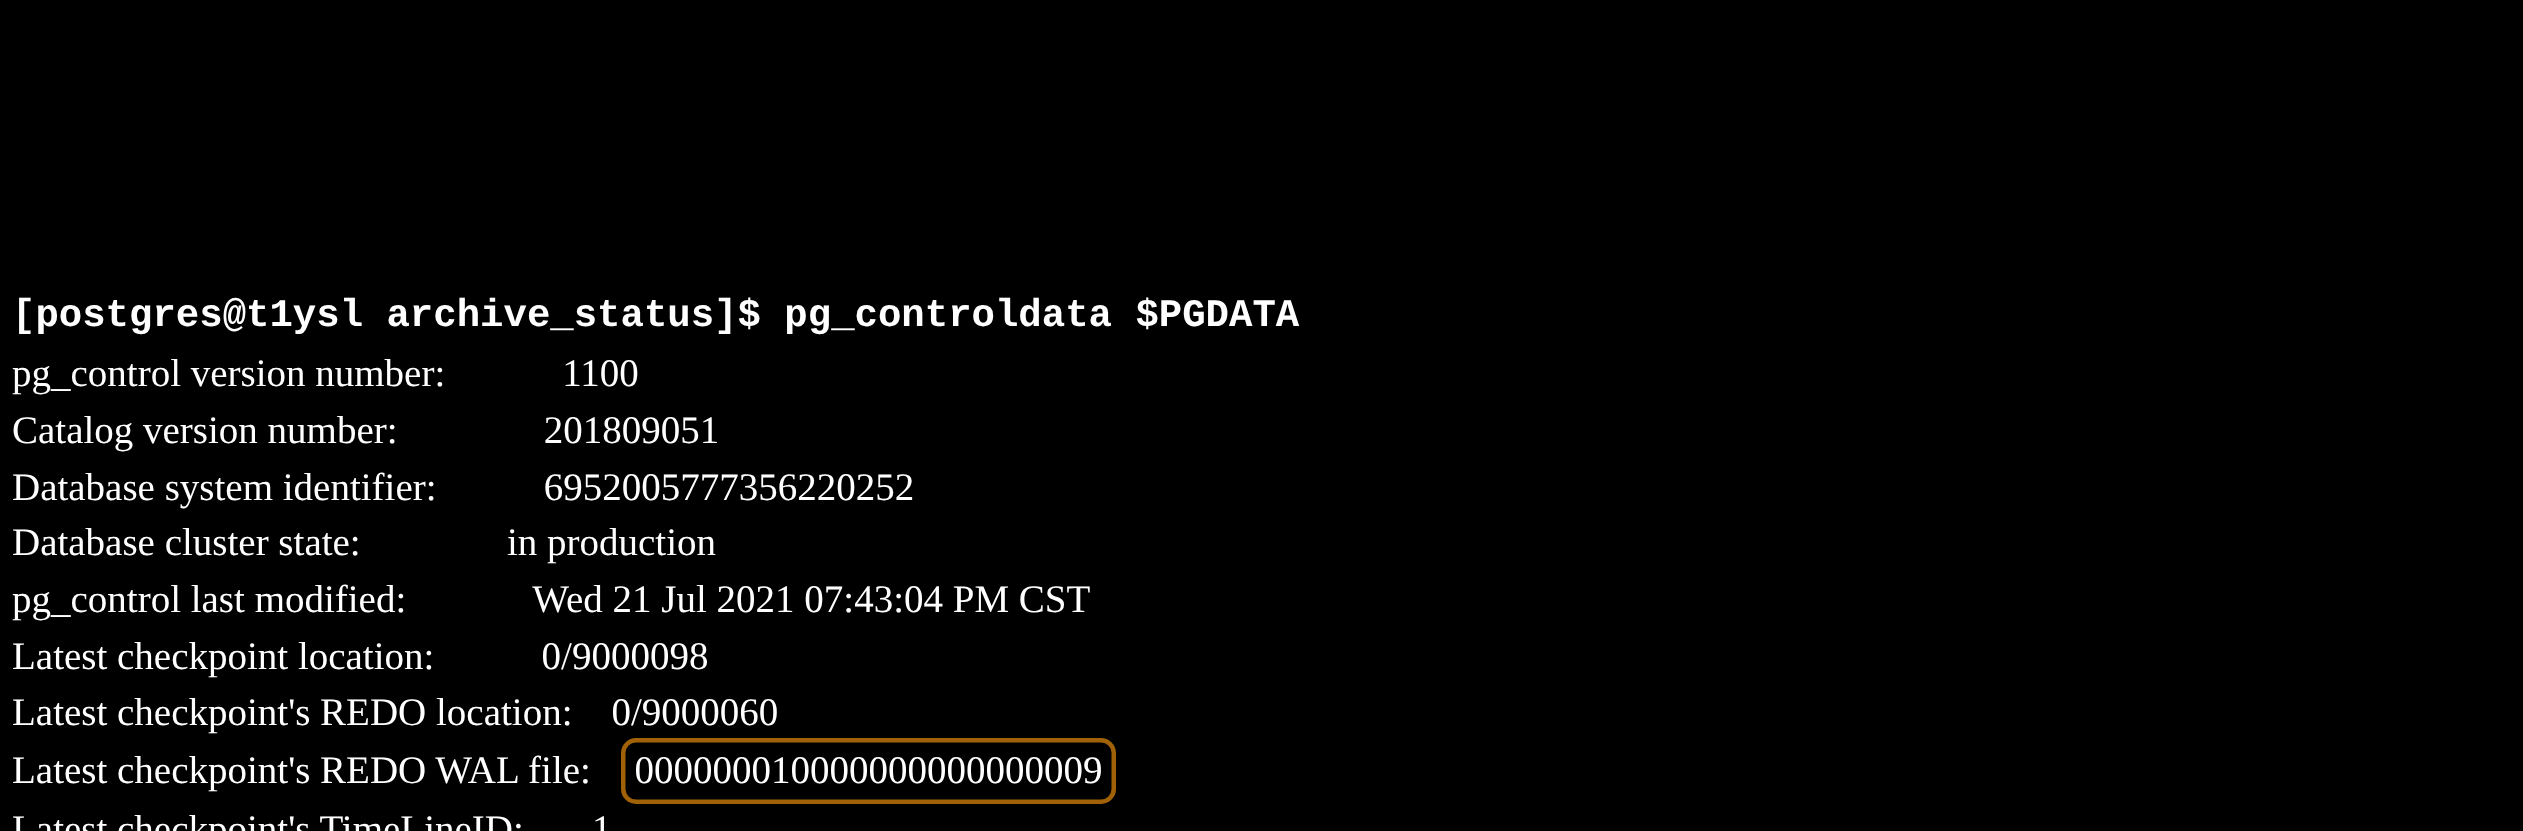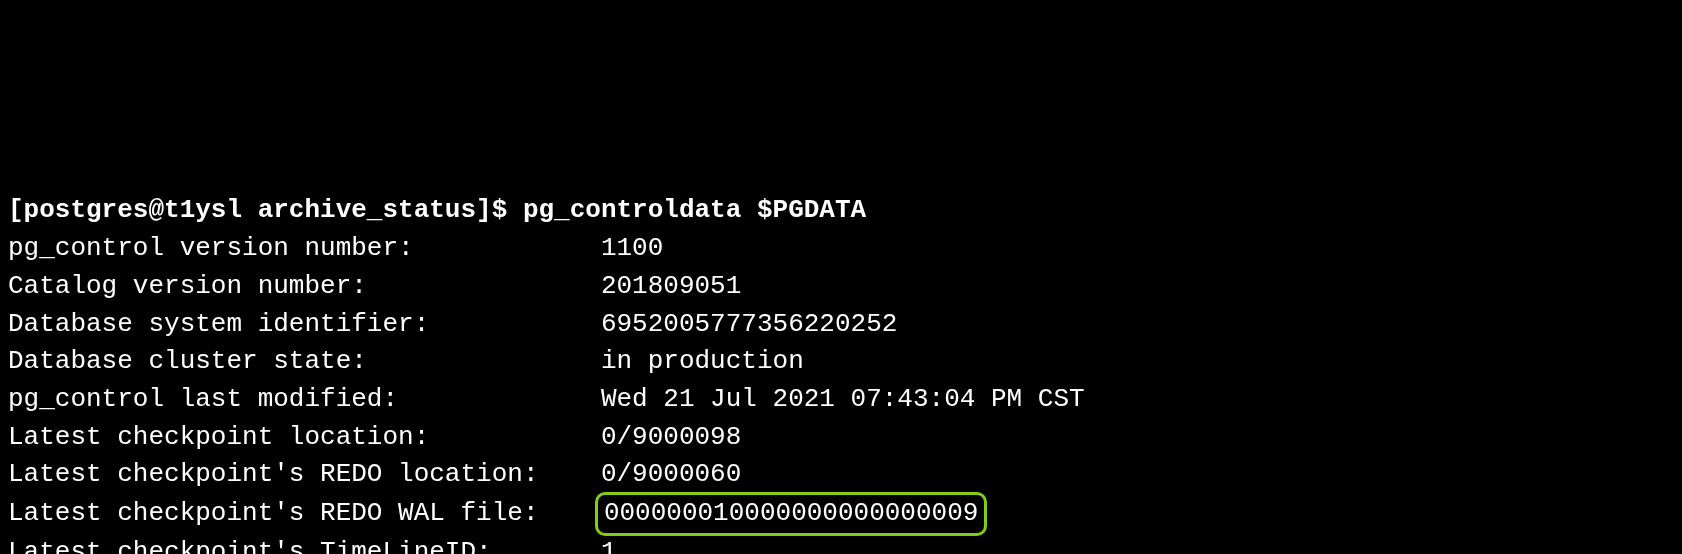--- a/index.html
+++ b/index.html
@@ -21,24 +21,25 @@
     }
     .terminal {
       position: relative;
     }
     .prompt-line {
       display: block;
       font-weight: bold;
     }
     .output-line {
       display: block;
+      font-family: Liberation Serif, serif;
     }
     .highlight-box {
       display: inline-block;
-      border: 3px solid #84cc16;
+      border: 3px solid #a16207;
       border-radius: 10px;
       padding: 0 6px;
       margin-left: -6px;
       margin-top: -2px;
       margin-bottom: -2px;
     }
   </style>
 </head>
 <body>
 

